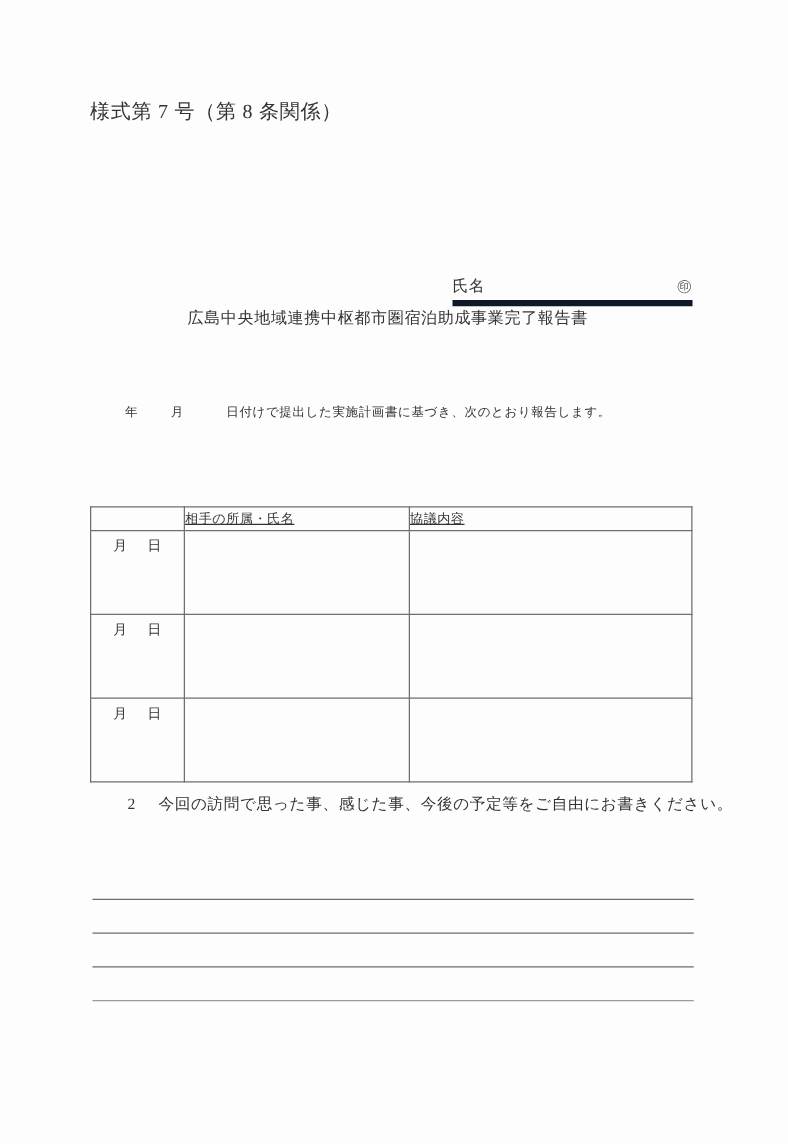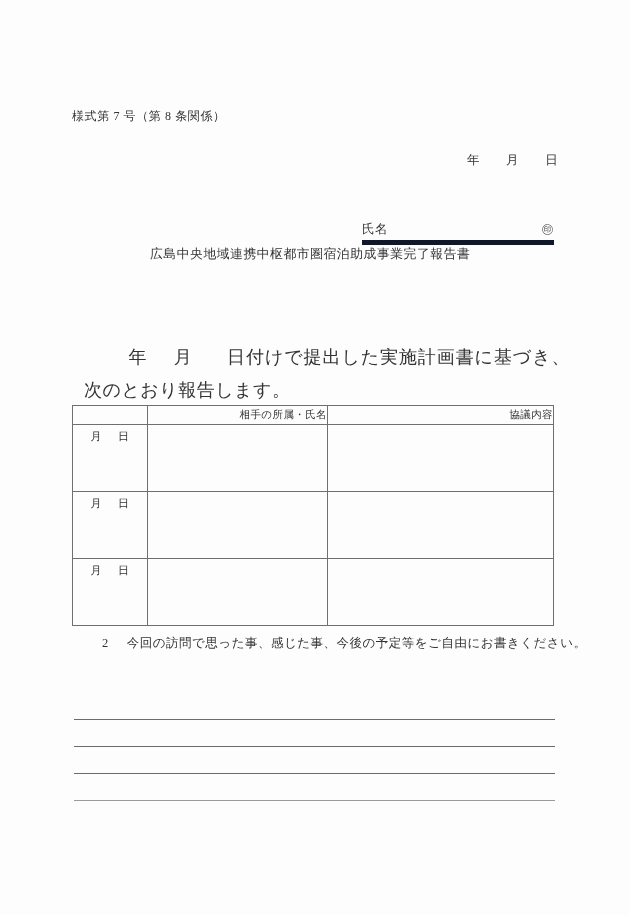--- a/index.html
+++ b/index.html
@@ -25,22 +25,22 @@
   
   .t {
     position: absolute;
     white-space: pre;
     line-height: 1.0;
   }
 
   
   .form-no {
     left: 72px;
-    top: 110px;
-    font-size: 12px;
+    top: 82px;
+    font-size: 16px;
     letter-spacing: 0.6px;
   }
 
   
   .date-line {
     left: 452px;
     top: 141px;
     font-size: 12.5px;
     letter-spacing: 0.6px;
   }
@@ -82,28 +82,27 @@
   .doc-title {
     left: 150px;
     top: 248px;
     font-size: 12.8px;
     letter-spacing: 0.55px;
   }
 
   
   .body-para {
     position: absolute;
-    left: 84px;
+    left: 56px;
     top: 322px;
     width: 486px;
-    font-size: 18px;
+    font-size: 10px;
     line-height: 1.85;
     letter-spacing: 0.5px;
     text-align: justify;
-    margin-top: 19px;
   }
   .body-para .gap-lg { display: inline-block; width: 44px; }
   .body-para .gap-sm { display: inline-block; width: 26px; }
   .body-para .gap-md { display: inline-block; width: 34px; }
 
   
   .sec-head {
     font-size: 12.5px;
     letter-spacing: 0.6px;
   }
@@ -139,23 +138,24 @@
     padding: 0;
     font-weight: normal;
     color: #333;
   }
   .visit-table col.c1 { width: 75px; }
   .visit-table col.c2 { width: 180px; }
   .visit-table col.c3 { width: 226px; }
 
   .visit-table thead th {
     height: 18px;
-    text-align: right;
+    text-align: left;
     vertical-align: middle;
     font-size: 10.5px;
+    text-decoration: underline;
   }
   .visit-table tbody td {
     height: 62px;
     vertical-align: top;
   }
   .visit-table tbody td.datecell {
     text-align: center;
     padding-top: 4px;
     font-size: 11px;
   }
@@ -174,23 +174,20 @@
   }
   .write-line.last { border-bottom: 1px solid #9a9a9a; }
 </style>
 </head>
 <body>
 
 <div class="page">
 
   <div class="t form-no">様式第 7 号（第 8 条関係）</div>
 
-  <div class="t date-line">
-    <span>年</span><span class="gap"></span><span>月</span><span class="gap"></span><span>日</span>
-  </div>
 
 
   <div class="name-row">
     <span class="label">氏名</span>
     <span class="seal">㊞</span>
   </div>
 
   <div class="t doc-title">広島中央地域連携中枢都市圏宿泊助成事業完了報告書</div>
 
   <div class="body-para"><span class="gap-lg"></span><span>年</span><span class="gap-sm"></span><span>月</span><span class="gap-md"></span><span>日付けで提出した実施計画書に基づき、次のとおり報告します。</span></div>

